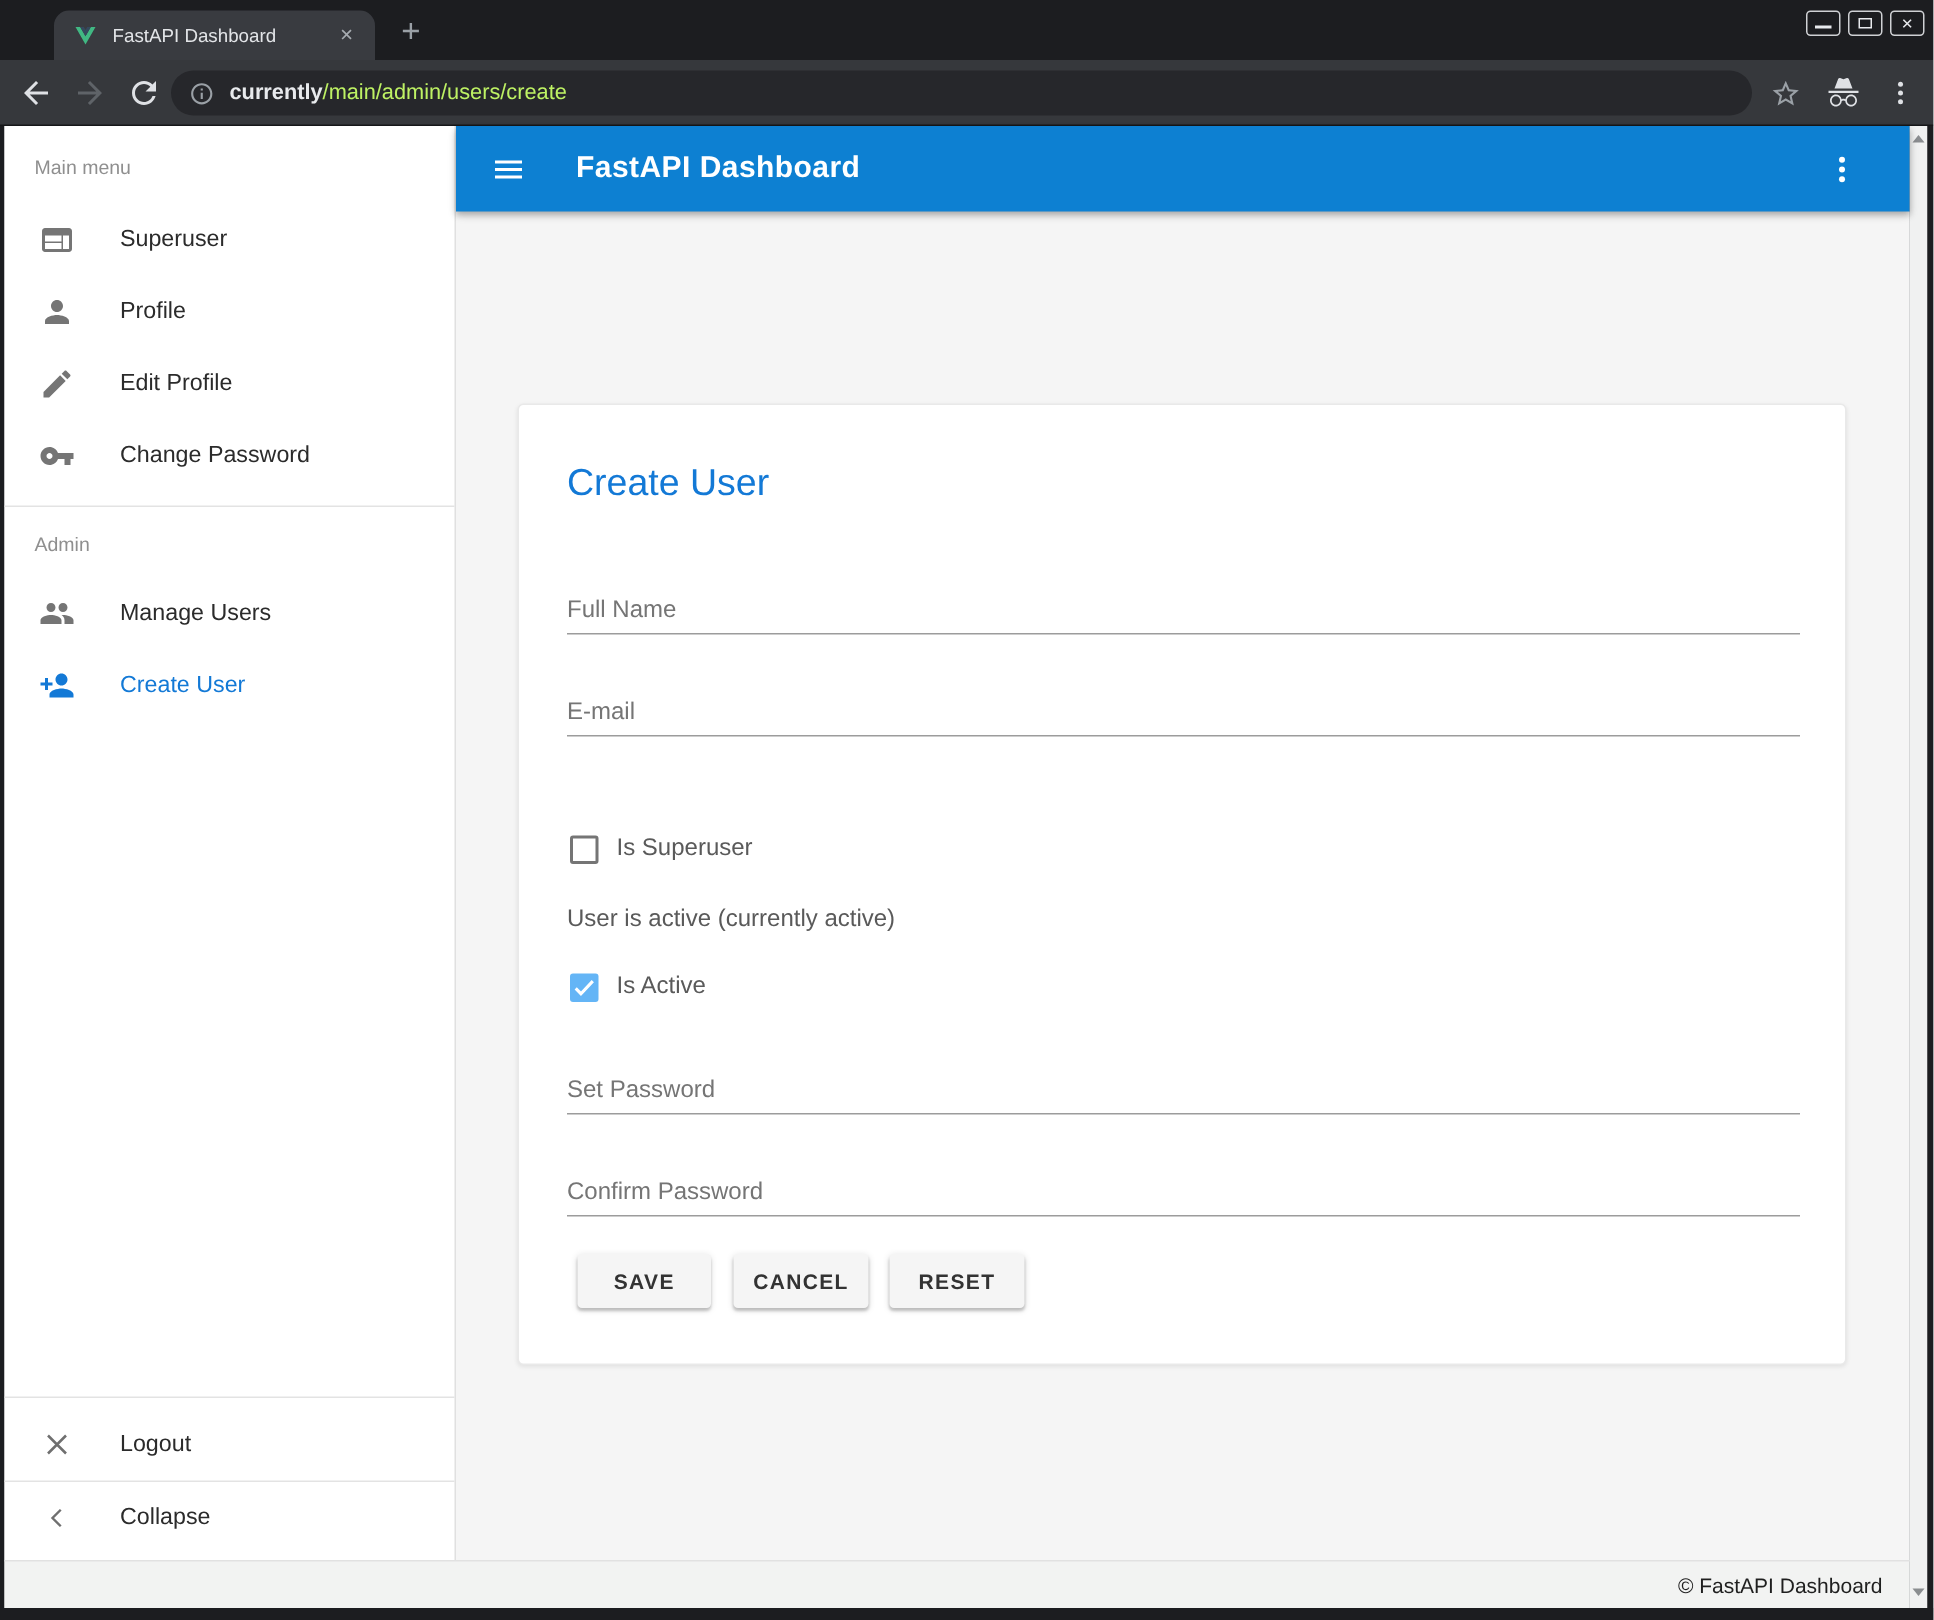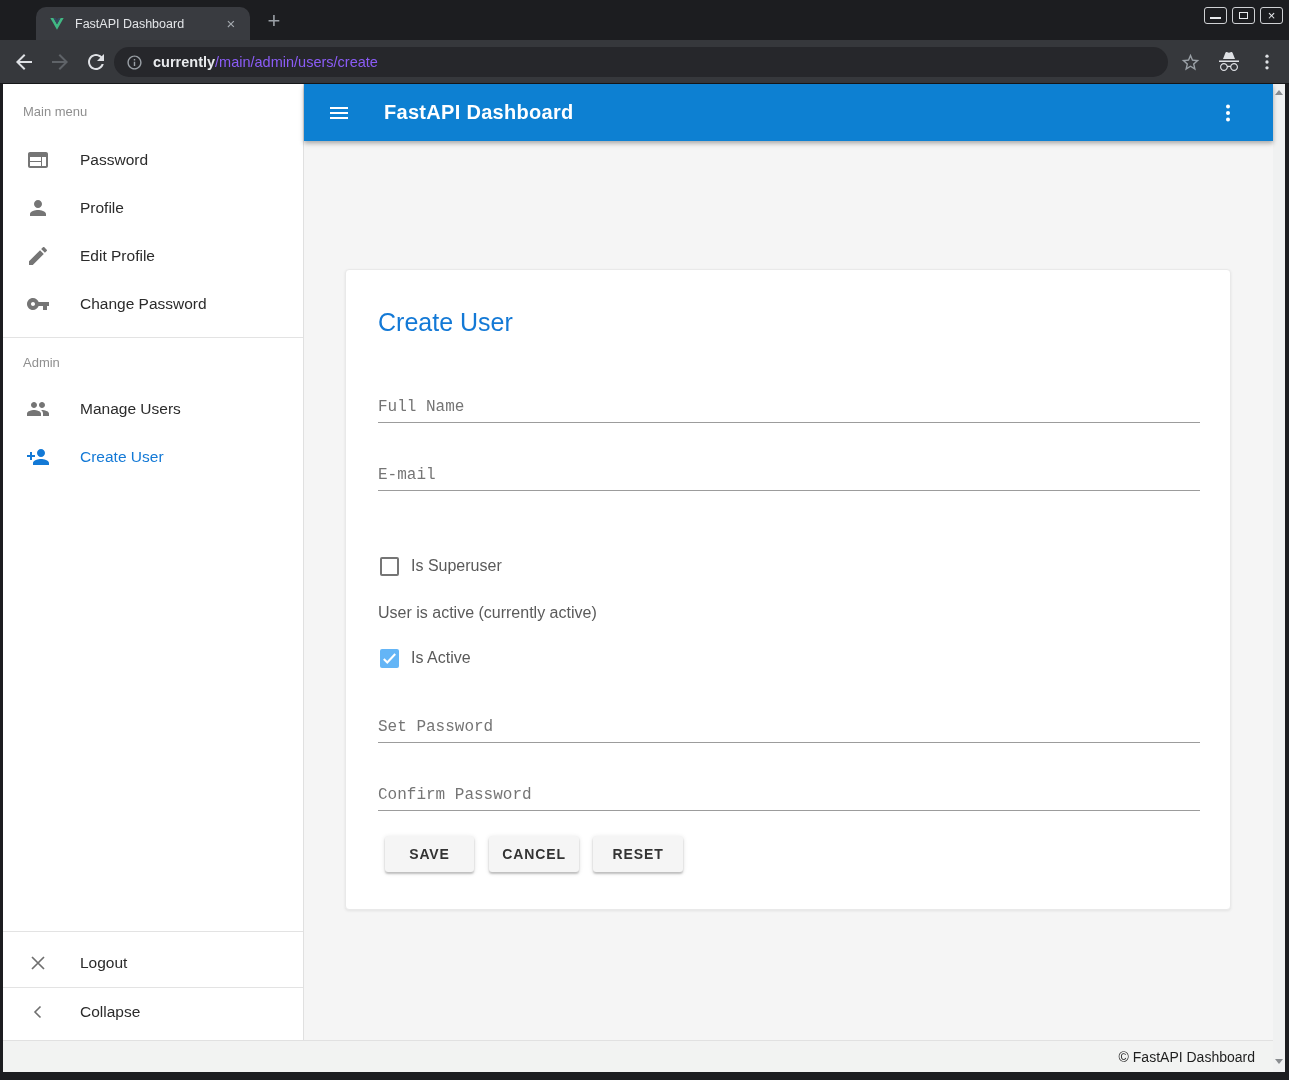--- a/index.html
+++ b/index.html
@@ -20,21 +20,21 @@
   .winbtn .glyph-max { position:absolute; left:6px; top:4px; width:9px; height:7px; border:1.5px solid #e8eaed; }
   .winbtn .glyph-close { position:absolute; inset:0; color:#e8eaed; font-size:13px; line-height:15px; text-align:center; }
 
   .toolbar { position:absolute; left:0; top:40px; width:1289px; height:44px; background:#36383c;
              border-bottom:1px solid #161719; display:flex; align-items:center; }
   .navicon { width:24px; height:24px; margin-left:12px; }
   .urlbar { position:absolute; left:114px; top:7px; width:1054px; height:30px; background:#26272b;
             border-radius:15px; display:flex; align-items:center; padding-left:12px; }
   .url-text { font-size:14.5px; margin-left:10px; }
   .url-host { color:#e8eaed; }
-  .url-path { color:#8b5cf6;text-align:center; }
+  .url-path { color:#bef264;text-align:center; }
   .tb-right { position:absolute; right:12px; top:10px; display:flex; align-items:center; gap:16px; }
 
   
   .viewport { position:absolute; left:3px; top:84px; width:1270px; height:988px; background:#f5f5f5; }
 
   
   .scrollbar { position:absolute; left:1273px; top:84px; width:12px; height:988px; background:#f0f1f1; }
   .sb-up { position:absolute; top:6px; left:2px; width:0; height:0;
            border-left:4px solid transparent; border-right:4px solid transparent; border-bottom:5px solid #8a8d90; }
   .sb-down { position:absolute; bottom:8px; left:2px; width:0; height:0;
@@ -62,21 +62,21 @@
   .appbar-title { color:#ffffff; font-size:20px; font-weight:bold; margin-left:33px; letter-spacing:.3px; }
   .appbar-dots { position:absolute; right:33px; top:17px; width:24px; height:24px; }
 
   
   .content { position:absolute; left:301px; top:57px; width:969px; height:899px; background:#f5f5f5; }
   .card { position:absolute; left:41px; top:128px; width:886px; height:641px; background:#ffffff;
           border:1px solid #e9e9e9; border-radius:4px; box-shadow:0 1px 3px rgba(0,0,0,.08); }
   .card-title { position:absolute; left:32px; top:38px; font-size:25px; font-weight:500; color:#1379d6; }
   .tfield { position:absolute; left:32px; width:822px; height:40px; }
   .tfield input { width:100%; height:100%; border:none; border-bottom:1px solid #9c9c9c; background:transparent;
-                  font-family:Liberation Mono, monospace; font-size:16px; color:#424242; padding:14px 0 6px 0; outline:none; }
+                  font-family:Liberation Sans, sans-serif; font-size:16px; color:#424242; padding:14px 0 6px 0; outline:none; }
   .tfield input::placeholder { color:#757575; opacity:1; }
   .hint { position:absolute; left:32px; font-size:16px; color:#5a5a5a; }
   .cb-row { position:absolute; left:34px; height:36px; display:flex; align-items:center; cursor:pointer; }
   .cb-box { width:19px; height:19px; border:2px solid #757575; border-radius:2px; position:relative; }
   .cb-box.on { border:none; background:#64b5f6; }
   .cb-box svg { position:absolute; inset:0; display:none; }
   .cb-box.on svg { display:block; }
   .cb-label { margin-left:12px; font-size:16px; color:#5a5a5a; }
   .btn-row { position:absolute; left:39px; top:566px; display:flex; }
   .btn { height:36px; background:#f5f5f5; border:none; border-radius:3px; font-family:"Liberation Sans", sans-serif;
@@ -153,21 +153,21 @@
 
   <div class="viewport">
 
     <aside class="sidebar">
       <div class="subheader" style="top:20px">Main menu</div>
 
       <div class="nav-row" style="top:52px">
         <svg viewBox="0 0 24 24">
           <path fill="#757575" d="M20 4H4c-1.1 0-1.99.9-1.99 2L2 18c0 1.1.9 2 2 2h16c1.1 0 2-.9 2-2V6c0-1.1-.9-2-2-2zm-5 14H4v-4h11v4zm0-5H4V9h11v4zm5 5h-4V9h4v9z"></path>
           </svg>
-        <span class="nav-label">Password</span>
+        <span class="nav-label">Superuser</span>
       </div>
       <div class="nav-row" style="top:100px">
         <svg viewBox="0 0 24 24">
           <path fill="#757575" d="M12 12c2.21 0 4-1.79 4-4s-1.79-4-4-4-4 1.79-4 4 1.79 4 4 4zm0 2c-2.67 0-8 1.34-8 4v2h16v-2c0-2.66-5.33-4-8-4z"></path>
           </svg>
         <span class="nav-label">Profile</span>
       </div>
       <div class="nav-row" style="top:148px">
         <svg viewBox="0 0 24 24">
           <path fill="#757575" d="M3 17.25V21h3.75L17.81 9.94l-3.75-3.75L3 17.25zM20.71 7.04c.39-.39.39-1.02 0-1.41l-2.34-2.34c-.39-.39-1.02-.39-1.41 0l-1.83 1.83 3.75 3.75 1.83-1.83z"></path>

